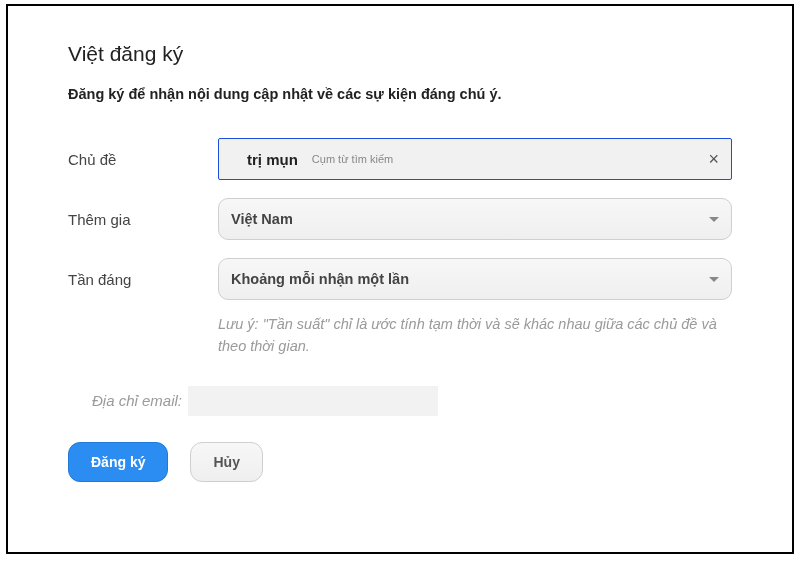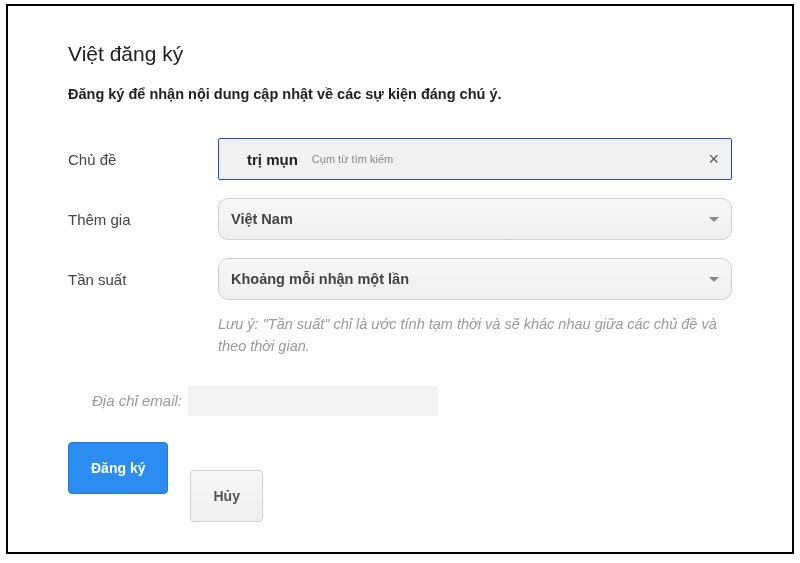--- a/index.html
+++ b/index.html
@@ -130,41 +130,40 @@
       padding: 0 8px;
       font-size: 14px;
       font-style: italic;
       color: #666;
     }
     .button-row {
       display: flex;
       gap: 22px;
     }
     .btn {
-      height: 52px;
+      height: 40px;
       padding: 0 22px;
-      border-radius: 4px;
+      border-radius: 12px;
       font-size: 14px;
       font-weight: 700;
       cursor: pointer;
       border: 1px solid transparent;
       display: inline-flex;
       align-items: center;
       justify-content: center;
     }
     .btn-primary {
       background: #2b8cf2;
       color: #fff;
       border-color: #2079d8;
     }
     .btn-secondary {
       background: linear-gradient(to bottom, #f7f7f7, #efefef);
       color: #555;
       border-color: #cfcfcf;
-      margin-top: 28px;
     }
   </style>
 </head>
 <body>
 
 <div class="dialog-wrapper">
 
   <h2 class="dialog-title">Việt đăng ký</h2>
 
   <p class="dialog-subtitle">Đăng ký để nhận nội dung cập nhật về các sự kiện đáng chú ý.</p>
@@ -184,21 +183,21 @@
     <div class="form-label">Thêm gia</div>
     <div class="form-control-wrap">
       <div class="select-field">
         <span class="select-value">Việt Nam</span>
         <span class="select-caret"></span>
       </div>
     </div>
   </div>
 
   <div class="form-row">
-    <div class="form-label">Tần suất</div>
+    <div class="form-label">Tần đáng</div>
     <div class="form-control-wrap">
       <div class="select-field">
         <span class="select-value">Khoảng mỗi nhận một lần</span>
         <span class="select-caret"></span>
       </div>
     </div>
   </div>
 
   <div class="form-row" style="margin-bottom:0;">
     <div class="form-label"></div>

